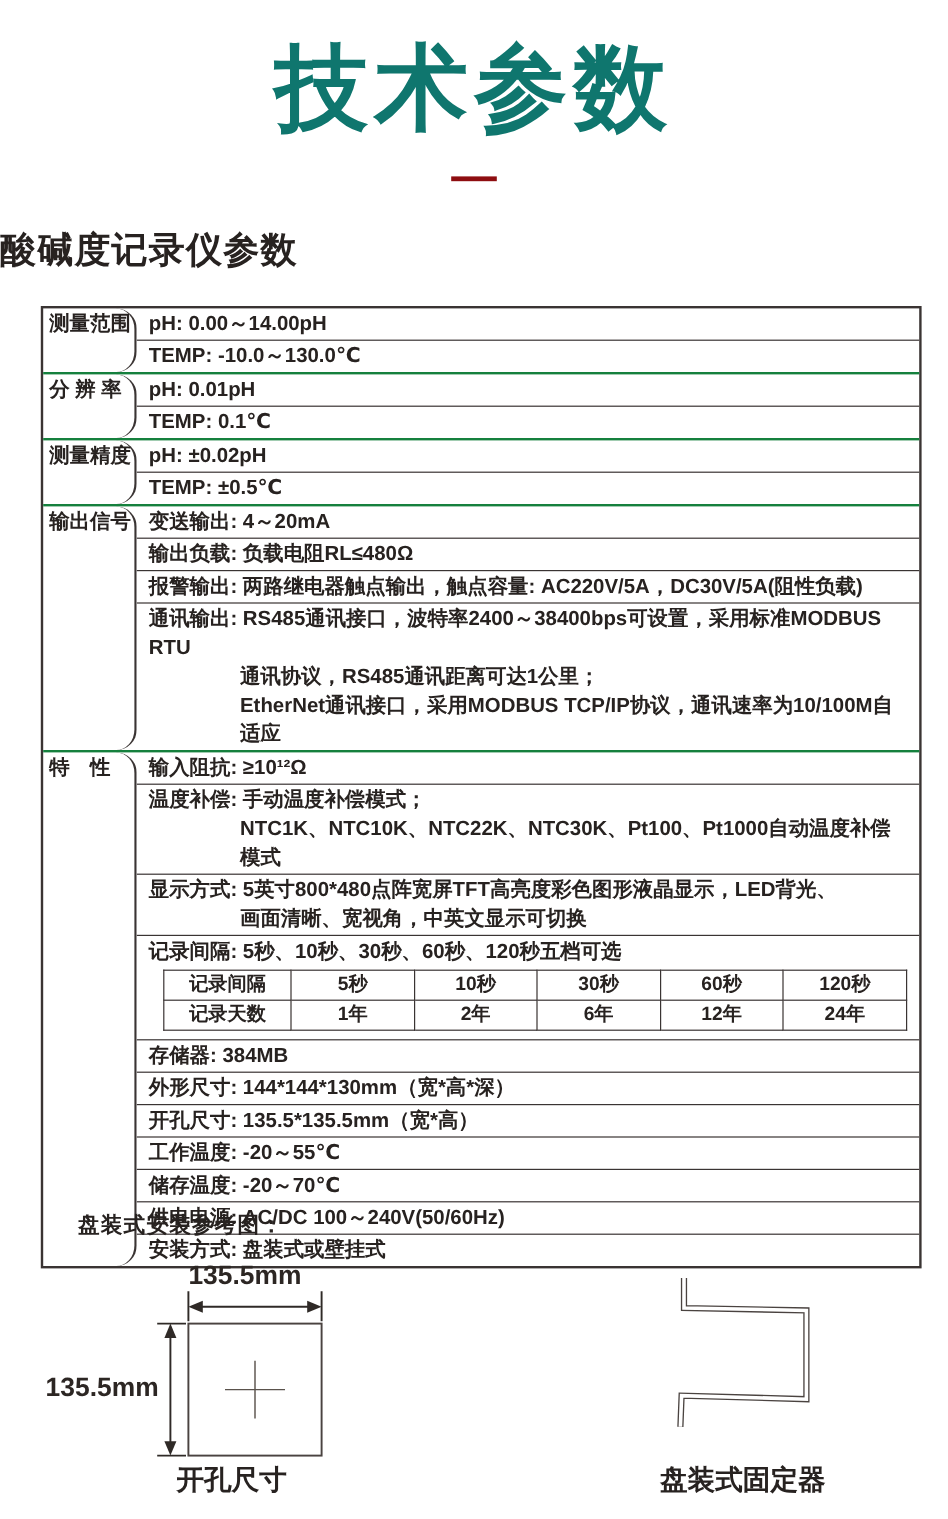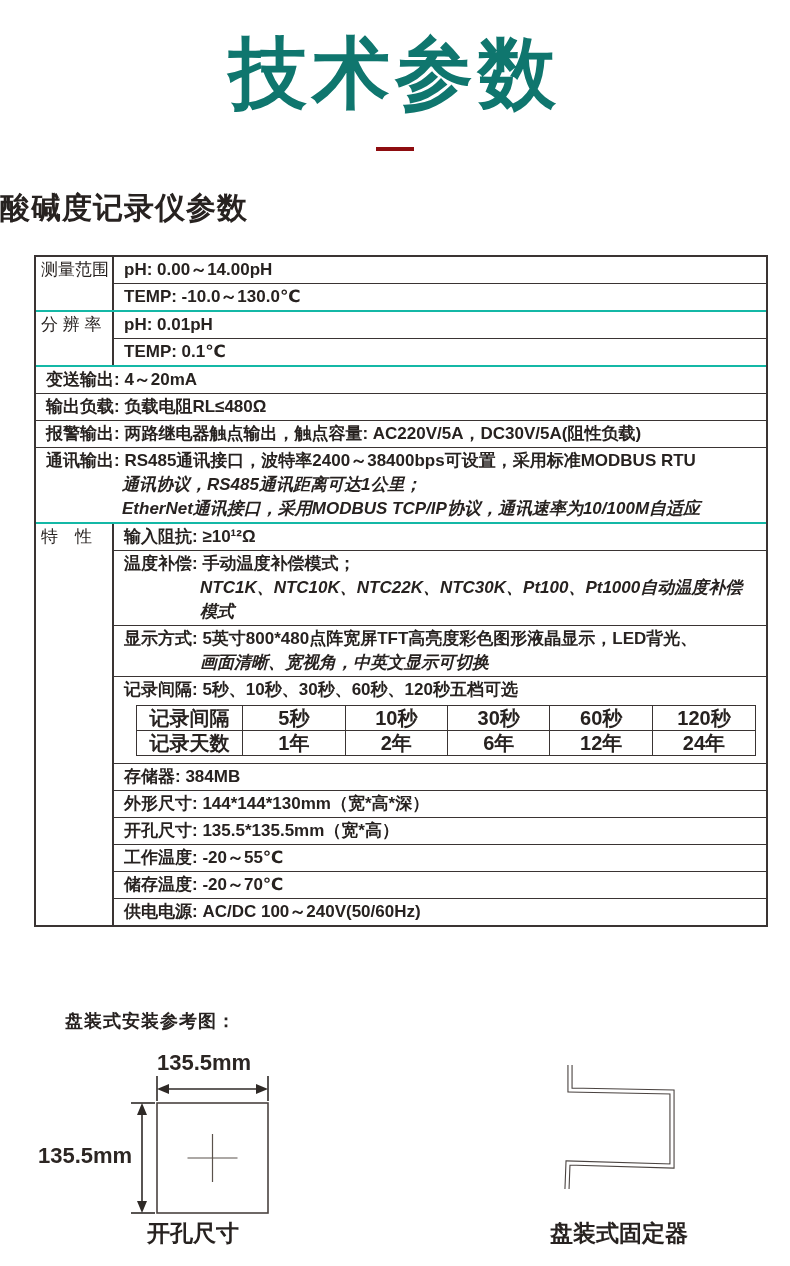--- a/index.html
+++ b/index.html
@@ -21,34 +21,34 @@
     font-size:30px;font-weight:700;color:#272220;margin:0;letter-spacing:1px;
   }
   
   .spec-table{
     position:absolute;top:255px;left:34px;width:734px;
     border:2px solid #3a3433;box-sizing:border-box;
     display:flex;flex-direction:column;
     font-size:17px;font-weight:600;line-height:24px;
   }
   .group{display:flex;}
-  .group + .group{border-top:2px solid #14b8a6;}
+  .group + .group{border-top:2px solid #15803d;}
   .group-label{
     width:78px;flex:0 0 78px;box-sizing:border-box;border-right:2px solid #3a3433;
-    padding:1px 3px 0 5px;font-weight:400;
+    padding:1px 3px 0 5px;font-weight:700;border-radius:17px;
   }
   .group-content{flex:1;display:flex;flex-direction:column;min-width:0;}
   .row{padding:1px 10px 1px 10px;}
   .group-content .row + .row{border-top:1.5px solid #3a3433;}
   .line{display:block;}
-  .line.cont{padding-left:76px;font-style:italic;}
+  .line.cont{padding-left:76px;}
   
   .inner-table{
     border-collapse:collapse;margin:3px 0 6px 12px;
-    font-size:20px;font-weight:600;color:#272220;
+    font-size:16px;font-weight:600;color:#272220;
   }
   .inner-table td{
     border:1.5px solid #3a3433;height:23px;text-align:center;
     padding:0 4px;box-sizing:border-box;
   }
   .inner-table td.c0{width:110px;}
   .inner-table td.c{width:106px;}
   
   .panel-heading{
     position:absolute;top:992px;left:48px;margin:17px;
@@ -89,22 +89,34 @@
     <div class="group-content">
       <div class="row">
           <span class="line">pH: 0.01pH</span>
         </div>
       <div class="row">
           <span class="line">TEMP: 0.1℃</span>
         </div>
     </div>
   </div>
 
-
-  <div class="group">
+  <div class="group">
+    <div class="group-label">测量精度</div>
+    <div class="group-content">
+      <div class="row">
+          <span class="line">pH: ±0.02pH</span>
+        </div>
+      <div class="row">
+          <span class="line">TEMP: ±0.5℃</span>
+        </div>
+    </div>
+  </div>
+
+  <div class="group">
+    <div class="group-label">输出信号</div>
     <div class="group-content">
       <div class="row">
           <span class="line">变送输出: 4～20mA</span>
         </div>
       <div class="row">
           <span class="line">输出负载: 负载电阻RL≤480Ω</span>
         </div>
       <div class="row">
           <span class="line">报警输出: 两路继电器触点输出，触点容量: AC220V/5A，DC30V/5A(阻性负载)</span>
         </div>
@@ -164,20 +176,23 @@
         </div>
       <div class="row">
           <span class="line">工作温度: -20～55℃</span>
         </div>
       <div class="row">
           <span class="line">储存温度: -20～70℃</span>
         </div>
       <div class="row">
           <span class="line">供电电源: AC/DC 100～240V(50/60Hz)</span>
         </div>
+      <div class="row">
+          <span class="line">安装方式: 盘装式或壁挂式</span>
+        </div>
     </div>
   </div>
 
 </div>
 
 <h3 class="panel-heading">盘装式安装参考图：</h3>
 
 <div class="diagram" style="top:1046px;left:30px;width:250px;height:210px;">
   <svg width="250" height="200" viewBox="0 0 250 200">
 

